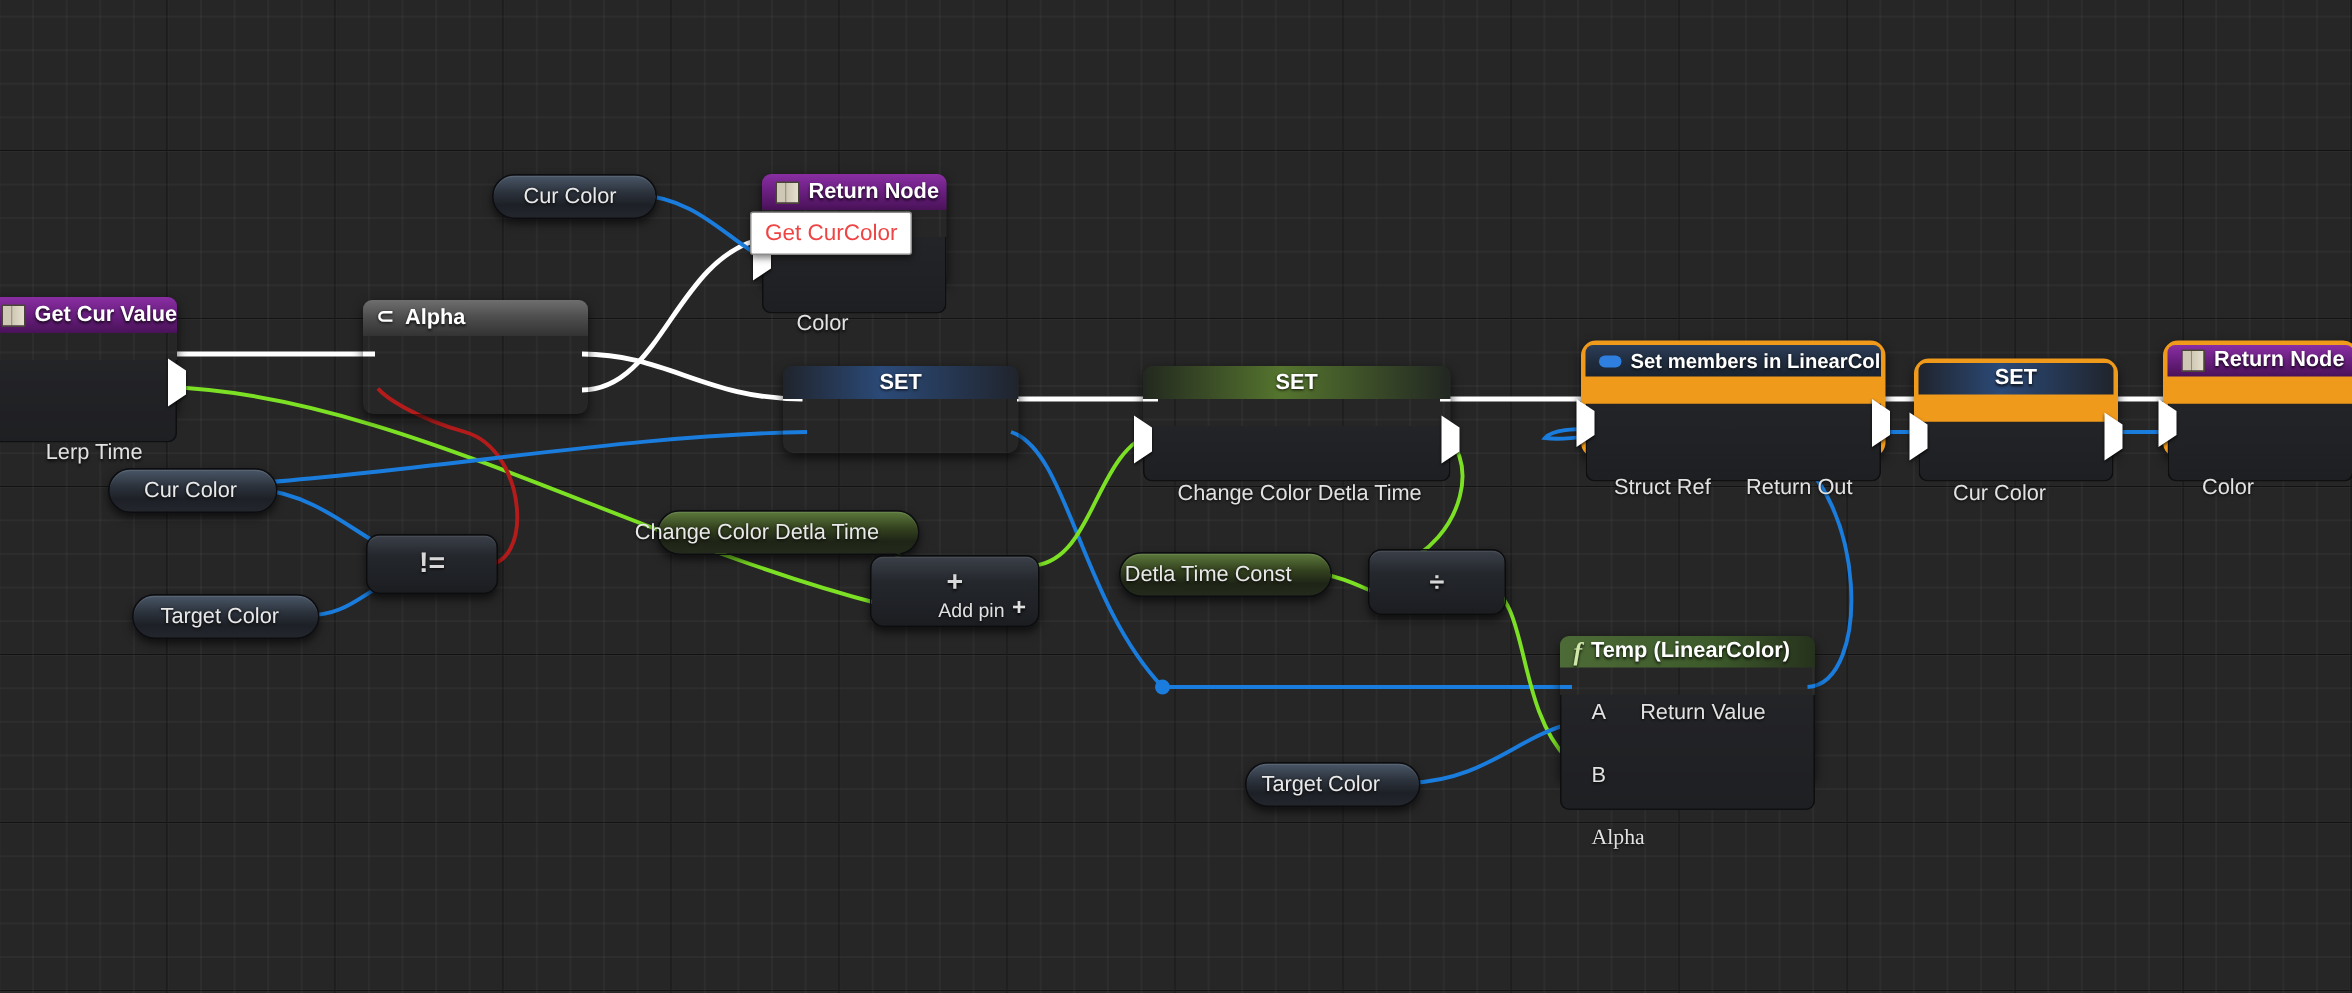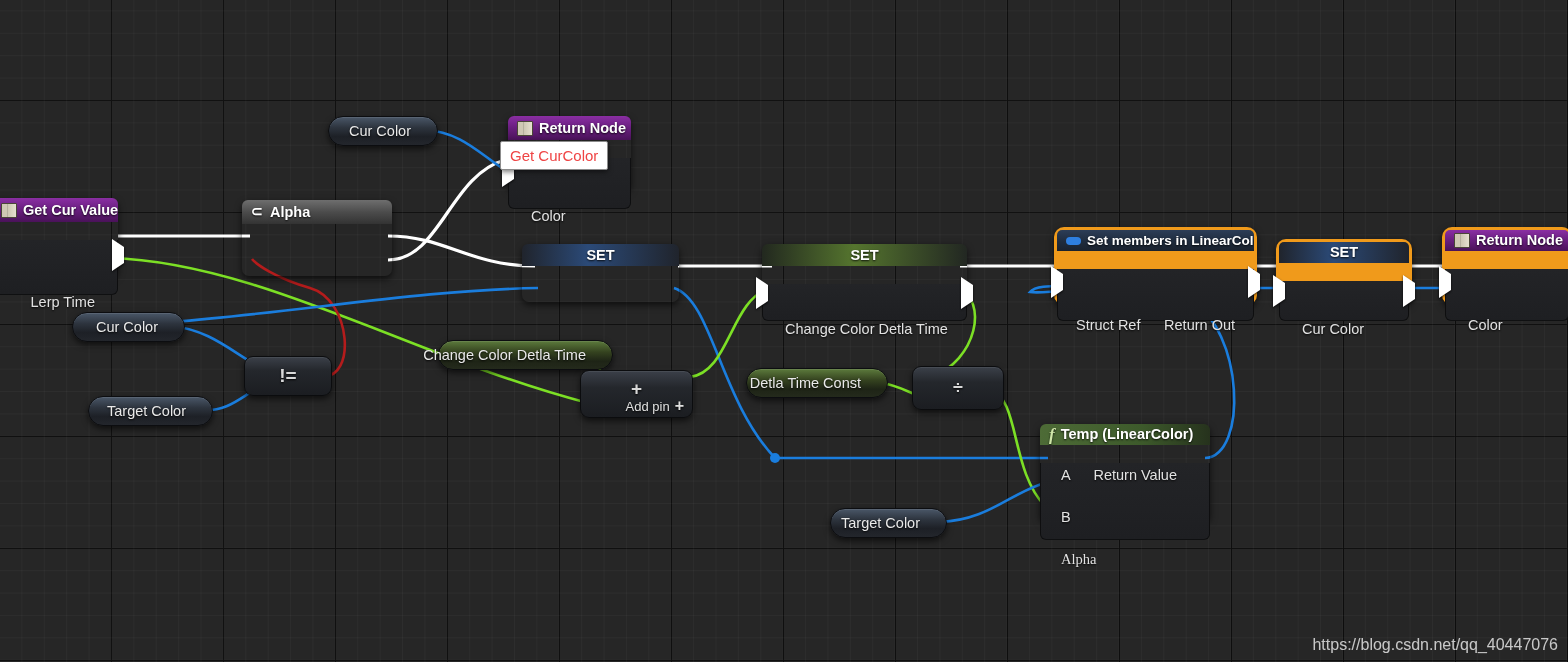--- a/index.html
+++ b/index.html
@@ -414,15 +414,14 @@
     </span>
   </div>
 
   <div class="mathnode" style="left:912px;top:366px;width:92px;height:44px;">
     <span class="sym" style="font-size:18px;">÷</span>
     <span class="pin left" style="top:7px;left:-5px;transform:none;"><span class="dot green"></span></span>
     <span class="pin left" style="top:26px;left:-5px;transform:none;"><span class="dot green"></span></span>
     <span class="pin right" style="top:17px;right:-5px;transform:none;"><span class="dot green"></span></span>
   </div>
 
-  <div class="urlmark">https://blog.csdn.net/qq_40447076</div>
 
 </div>
 
 </body></html>

